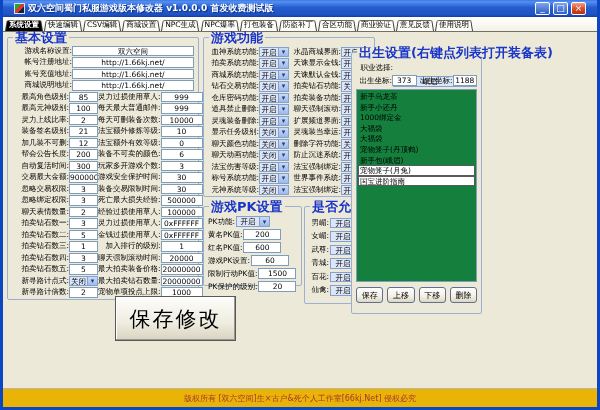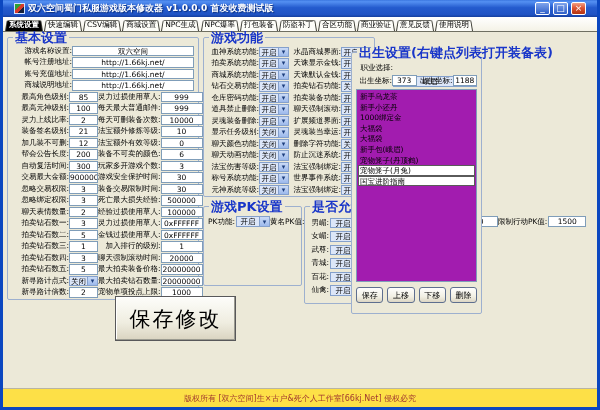--- a/index.html
+++ b/index.html
@@ -60,21 +60,21 @@
   .b-right .vbox { width:42px; }
   
   .g-features { left:200px; top:5px; width:172px; height:160px; padding:8px 3px 2px 3px;
     display:flex; }
   .f-col { display:flex; flex-direction:column; flex:1; }
   .f-col .row { height:11.5px; }
   .f-col .lbl { flex:1; text-align:right; }
   .f-col .vbox { width:30px; }
   
   .g-pk { left:200px; top:174px; width:99px; height:80px; padding:8px 3px 2px 4px;
-    display:flex; flex-direction:row; }
+    display:flex; flex-direction:column; }
   .g-pk .row { height:13px; }
   .g-pk .lbl { text-align:left; }
   .g-pk .vbox { width:38px; margin-left:1px; }
   .g-pk .vbox.select { width:34px; }
   
   .g-create { left:301px; top:174px; width:69px; height:98px; padding:9px 3px 2px 4px;
     display:flex; flex-direction:column; }
   .g-create .row { height:13.5px; }
   .g-create .lbl { width:20px; text-align:right; }
   .g-create .vbox { width:36px; margin-left:1px; }
@@ -83,36 +83,36 @@
     display:flex; flex-direction:column; }
   .g-birth .group-title { font-weight:bold; }
   .job-row { height:13px; }
   .job-row .lbl { width:37px; text-align:right; }
   .job-row .vbox { flex:1;margin-top:28px; }
   .job-row .vtext { text-align:center; }
   .coord-row { display:flex; height:13px; align-items:center; }
   .coord-pair { display:flex; align-items:center; flex:1; }
   .coord-pair .lbl { width:36px; text-align:right; }
   .coord-pair .vbox { flex:1; }
-  .listbox { margin-top:2px; height:193px; background:#a21caf; border:1px solid #7F9DB9;
+  .listbox { margin-top:2px; height:193px; background:#15803d; border:1px solid #7F9DB9;
     overflow:hidden; padding:1px; }
   .list-item { height:10.6px; line-height:10.5px; font-size:7.5px; white-space:nowrap;
     overflow:hidden; padding:0 1px; color:#000; border:1px solid transparent; }
   .list-item.selected { border:1px solid #5a5a5a; background:#fff; }
   .btn-row { display:flex; gap:4px; margin-top:5px; }
   .xp-btn { flex:1; height:16px; font-family:inherit; font-size:8px; color:#000; cursor:default;
     background:linear-gradient(#FEFEFD,#F2F0E4 60%,#DCD6C4); border:1px solid #5E6F8F;
     border-radius:3px; padding:0; }
   
   .big-save { position:absolute; left:112px; top:264px; width:121px; height:45px;
     font-family:inherit; font-size:21px; letter-spacing:2px; color:#000; cursor:default;
     background:linear-gradient(#FDFDFA,#EFEDE0 60%,#D9D3C0); border:1px solid #58585a;
     box-shadow:inset -1px -1px 0 #9a9a90, inset 1px 1px 0 #ffffff; }
   
-  .statusbar { position:absolute; left:0; right:0; bottom:0; height:19px; background:#fde047;
+  .statusbar { position:absolute; left:0; right:0; bottom:0; height:19px; background:#eab308;
     border-top:1px solid #B9B5A3; display:flex; align-items:center; justify-content:center; }
   .statusbar span { color:#A2392F; font-size:8px; white-space:nowrap; }
 </style>
 </head>
 <body>
 
 <div class="window">
 
   <div class="titlebar">
     <span class="app-icon"></span>
@@ -639,20 +639,26 @@
           <span class="vbox input">
             <span class="vtext">60</span>
           </span>
         </div>
         <div class="row">
           <span class="lbl">限制行动PK值:</span>
           <span class="vbox input">
             <span class="vtext">1500</span>
           </span>
         </div>
+        <div class="row">
+          <span class="lbl">PK保护的级别:</span>
+          <span class="vbox input">
+            <span class="vtext">20</span>
+          </span>
+        </div>
       </div>
 
     <div class="group g-create">
       <span class="group-title">是否允许创建</span>
 
     <div class="row">
           <span class="lbl">男嵋:</span>
           <span class="vbox select">
             <span class="vtext">开启</span>
             <span class="chev">▾</span>
@@ -720,22 +726,22 @@
           </div>
         </div>
       <div class="listbox">
         <div>
 
         <div class="list-item">新手乌龙茶</div>
             <div class="list-item">新手小还丹</div>
             <div class="list-item">1000绑定金</div>
             <div class="list-item">大福袋</div>
             <div class="list-item">大福袋</div>
+            <div class="list-item">宠物笼子(丹顶鹤)</div>
             <div class="list-item">新手包(峨眉)</div>
-            <div class="list-item">宠物笼子(丹顶鹤)</div>
             <div class="list-item selected">宠物笼子(月兔)</div>
           </div>
         <div class="list-item selected">国宝进阶指南</div>
       </div>
       <div class="btn-row">
 
       <button class="xp-btn">保存</button>
           <button class="xp-btn">上移</button>
           <button class="xp-btn">下移</button>
           <button class="xp-btn">删除</button>

